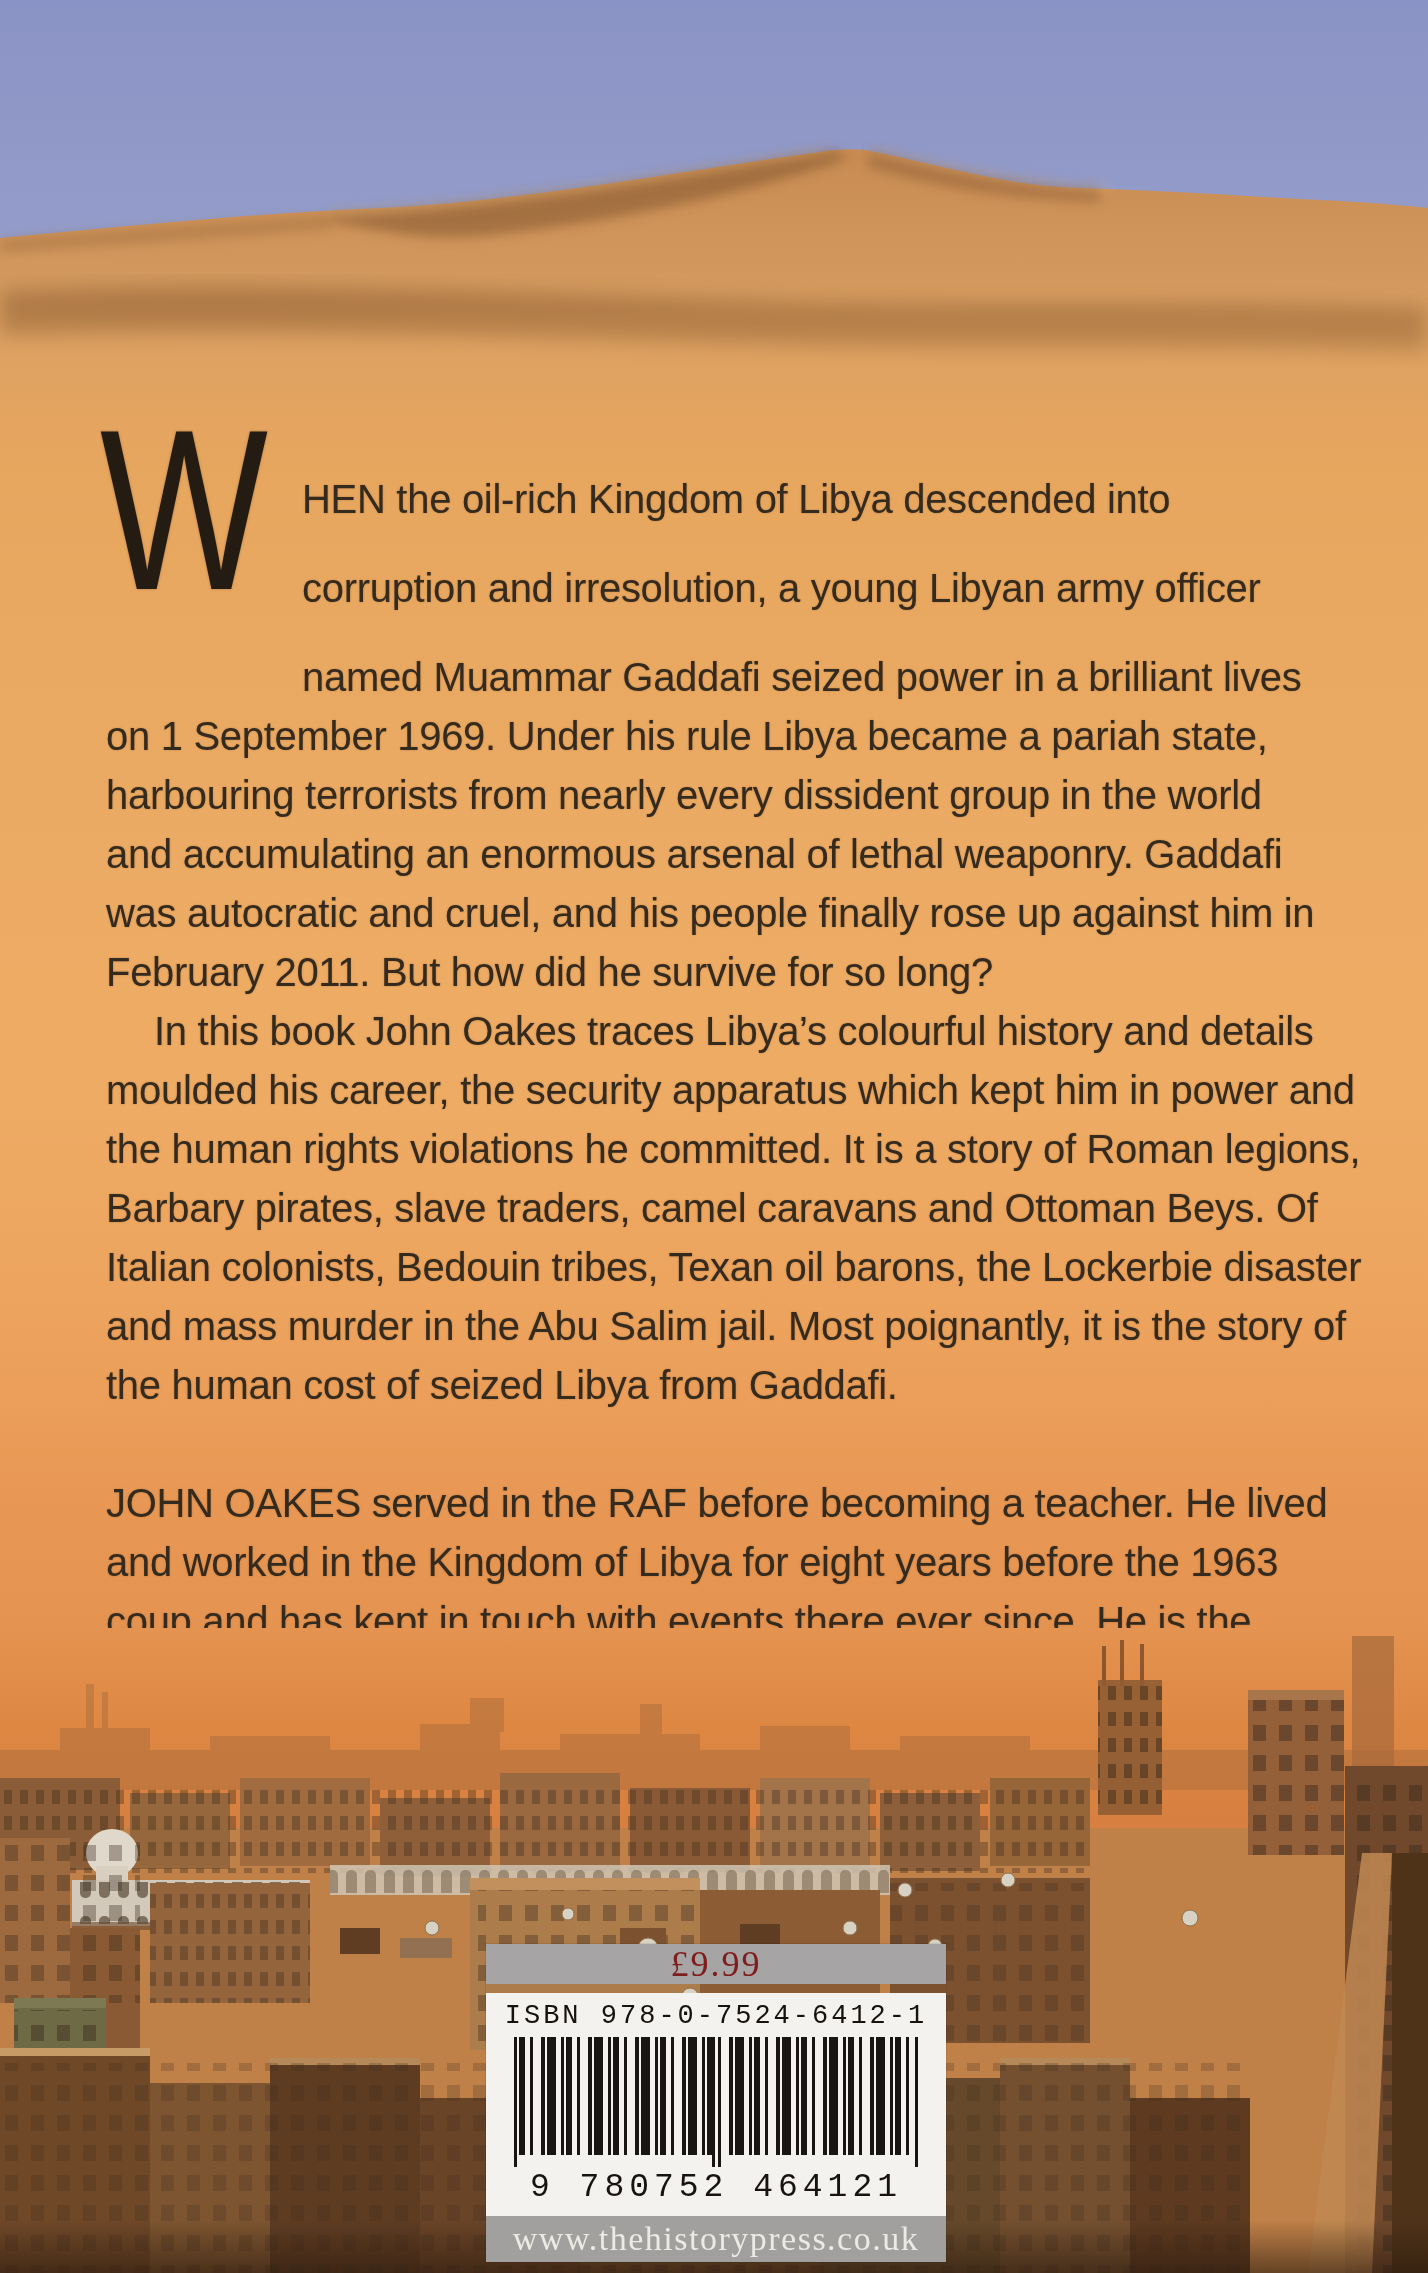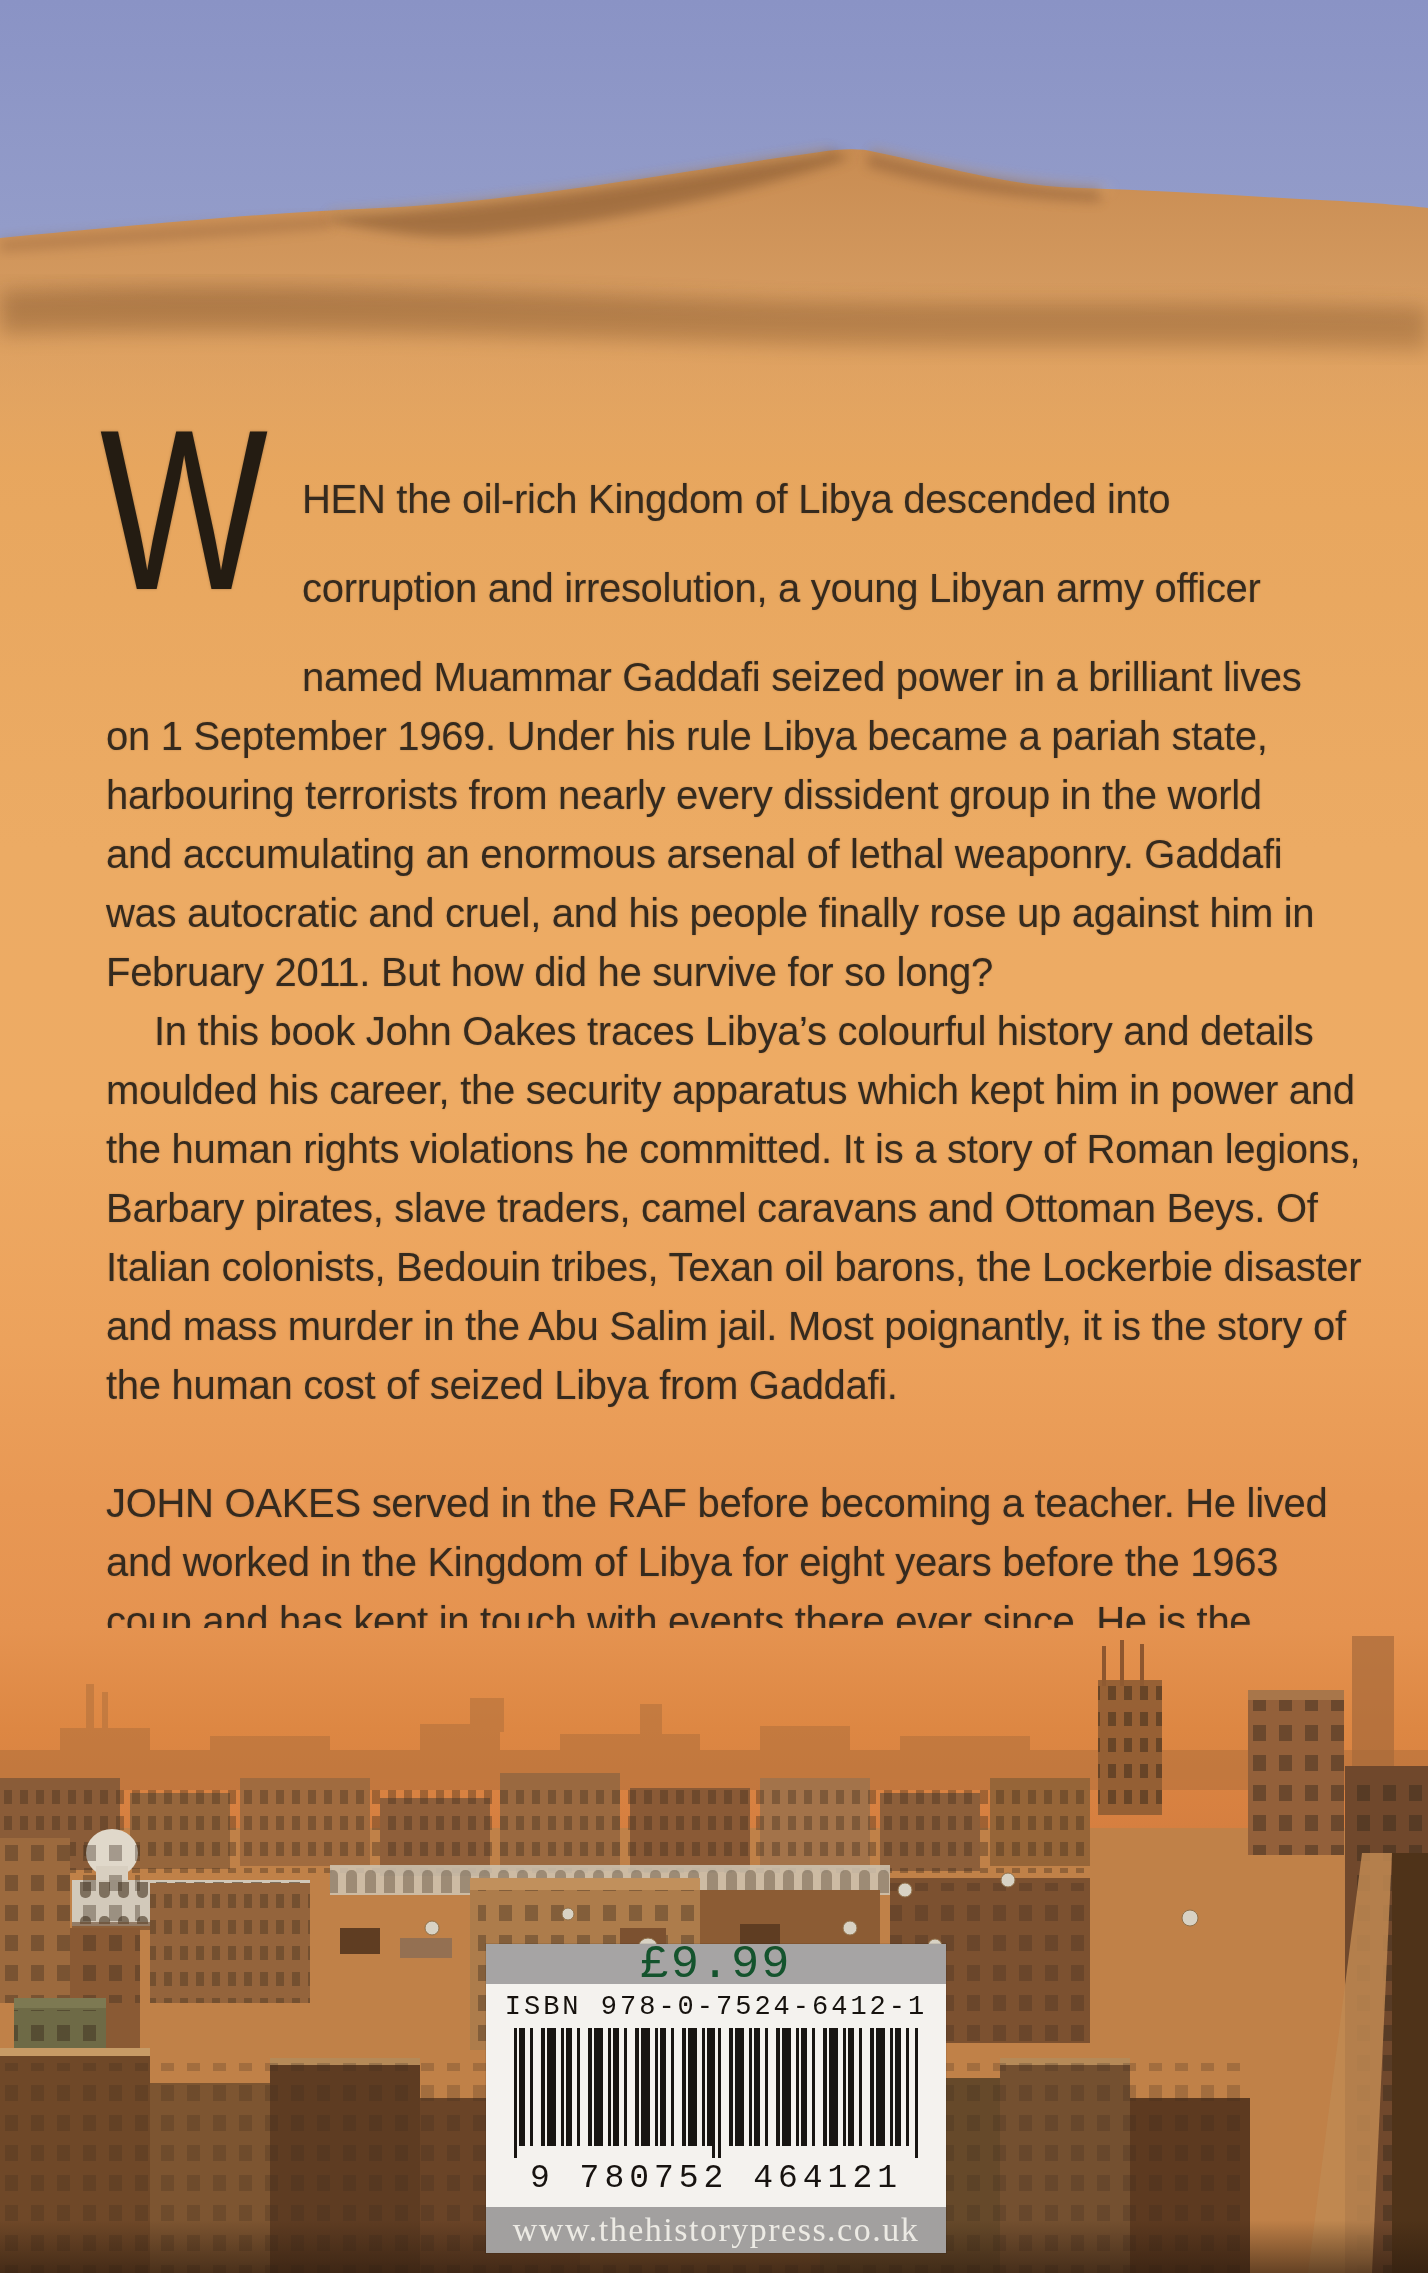--- a/index.html
+++ b/index.html
@@ -16,22 +16,22 @@
   .blurb .dc-indent{padding-left:196px;margin-top:30px;}
   .blurb .p2-first{text-indent:48px;}
   .drop-cap{position:absolute;left:100px;top:396px;font-size:228px;line-height:1;
     color:#241c12;transform:scaleX(.78);transform-origin:0 0;text-shadow:0 0 3px rgba(60,40,20,.35);}
   .bio{margin-top:59px;}
   .italic{font-style:italic;}
 
   
   .bc-block{position:absolute;left:486px;top:1944px;width:460px;box-shadow:0 0 0 1px rgba(0,0,0,.08);}
   .price-band{height:40px;background:#a6a4a4;display:flex;align-items:center;justify-content:center;}
-  .price{font-family:Liberation Mono, monospace;font-size:47px;color:#14532d;letter-spacing:2px;}
-  .bc-white{background:#f4f2ee;padding:8px 0 10px 0;}
+  .price{font-family:Liberation Serif, serif;font-size:36px;color:#7f1d1d;letter-spacing:2px;}
+  .bc-white{background:#f4f2ee;padding:8px 0 10px 0;margin-top:9px;}
   .isbn{font-family:"Liberation Mono","DejaVu Sans Mono",monospace;font-size:27px;letter-spacing:3px;
     color:#16120e;text-align:center;white-space:nowrap;}
   .bars-wrap{position:relative;width:404px;height:132px;margin:6px auto 0 auto;}
   .bars{position:absolute;left:0;top:0;width:404px;height:118px;
     background:repeating-linear-gradient(90deg,#181512 0 3px,#f4f2ee 3px 5px,#181512 5px 11px,#f4f2ee 11px 16px,#181512 16px 19px,#f4f2ee 19px 27px,#181512 27px 31px,#f4f2ee 31px 33px,#181512 33px 42px,#f4f2ee 42px 47px);}
   .guard{position:absolute;top:0;width:3px;height:130px;background:#181512;}
   .g-left{left:0;} .g-mid1{left:198px;} .g-mid2{left:204px;} .g-right{left:401px;}
   .ean{font-family:"Liberation Mono","DejaVu Sans Mono",monospace;font-size:33px;letter-spacing:5px;
     color:#171310;text-align:center;margin-top:0px;white-space:nowrap;}
   .url-band{height:46px;background:#a2a09f;display:flex;align-items:center;justify-content:center;}

